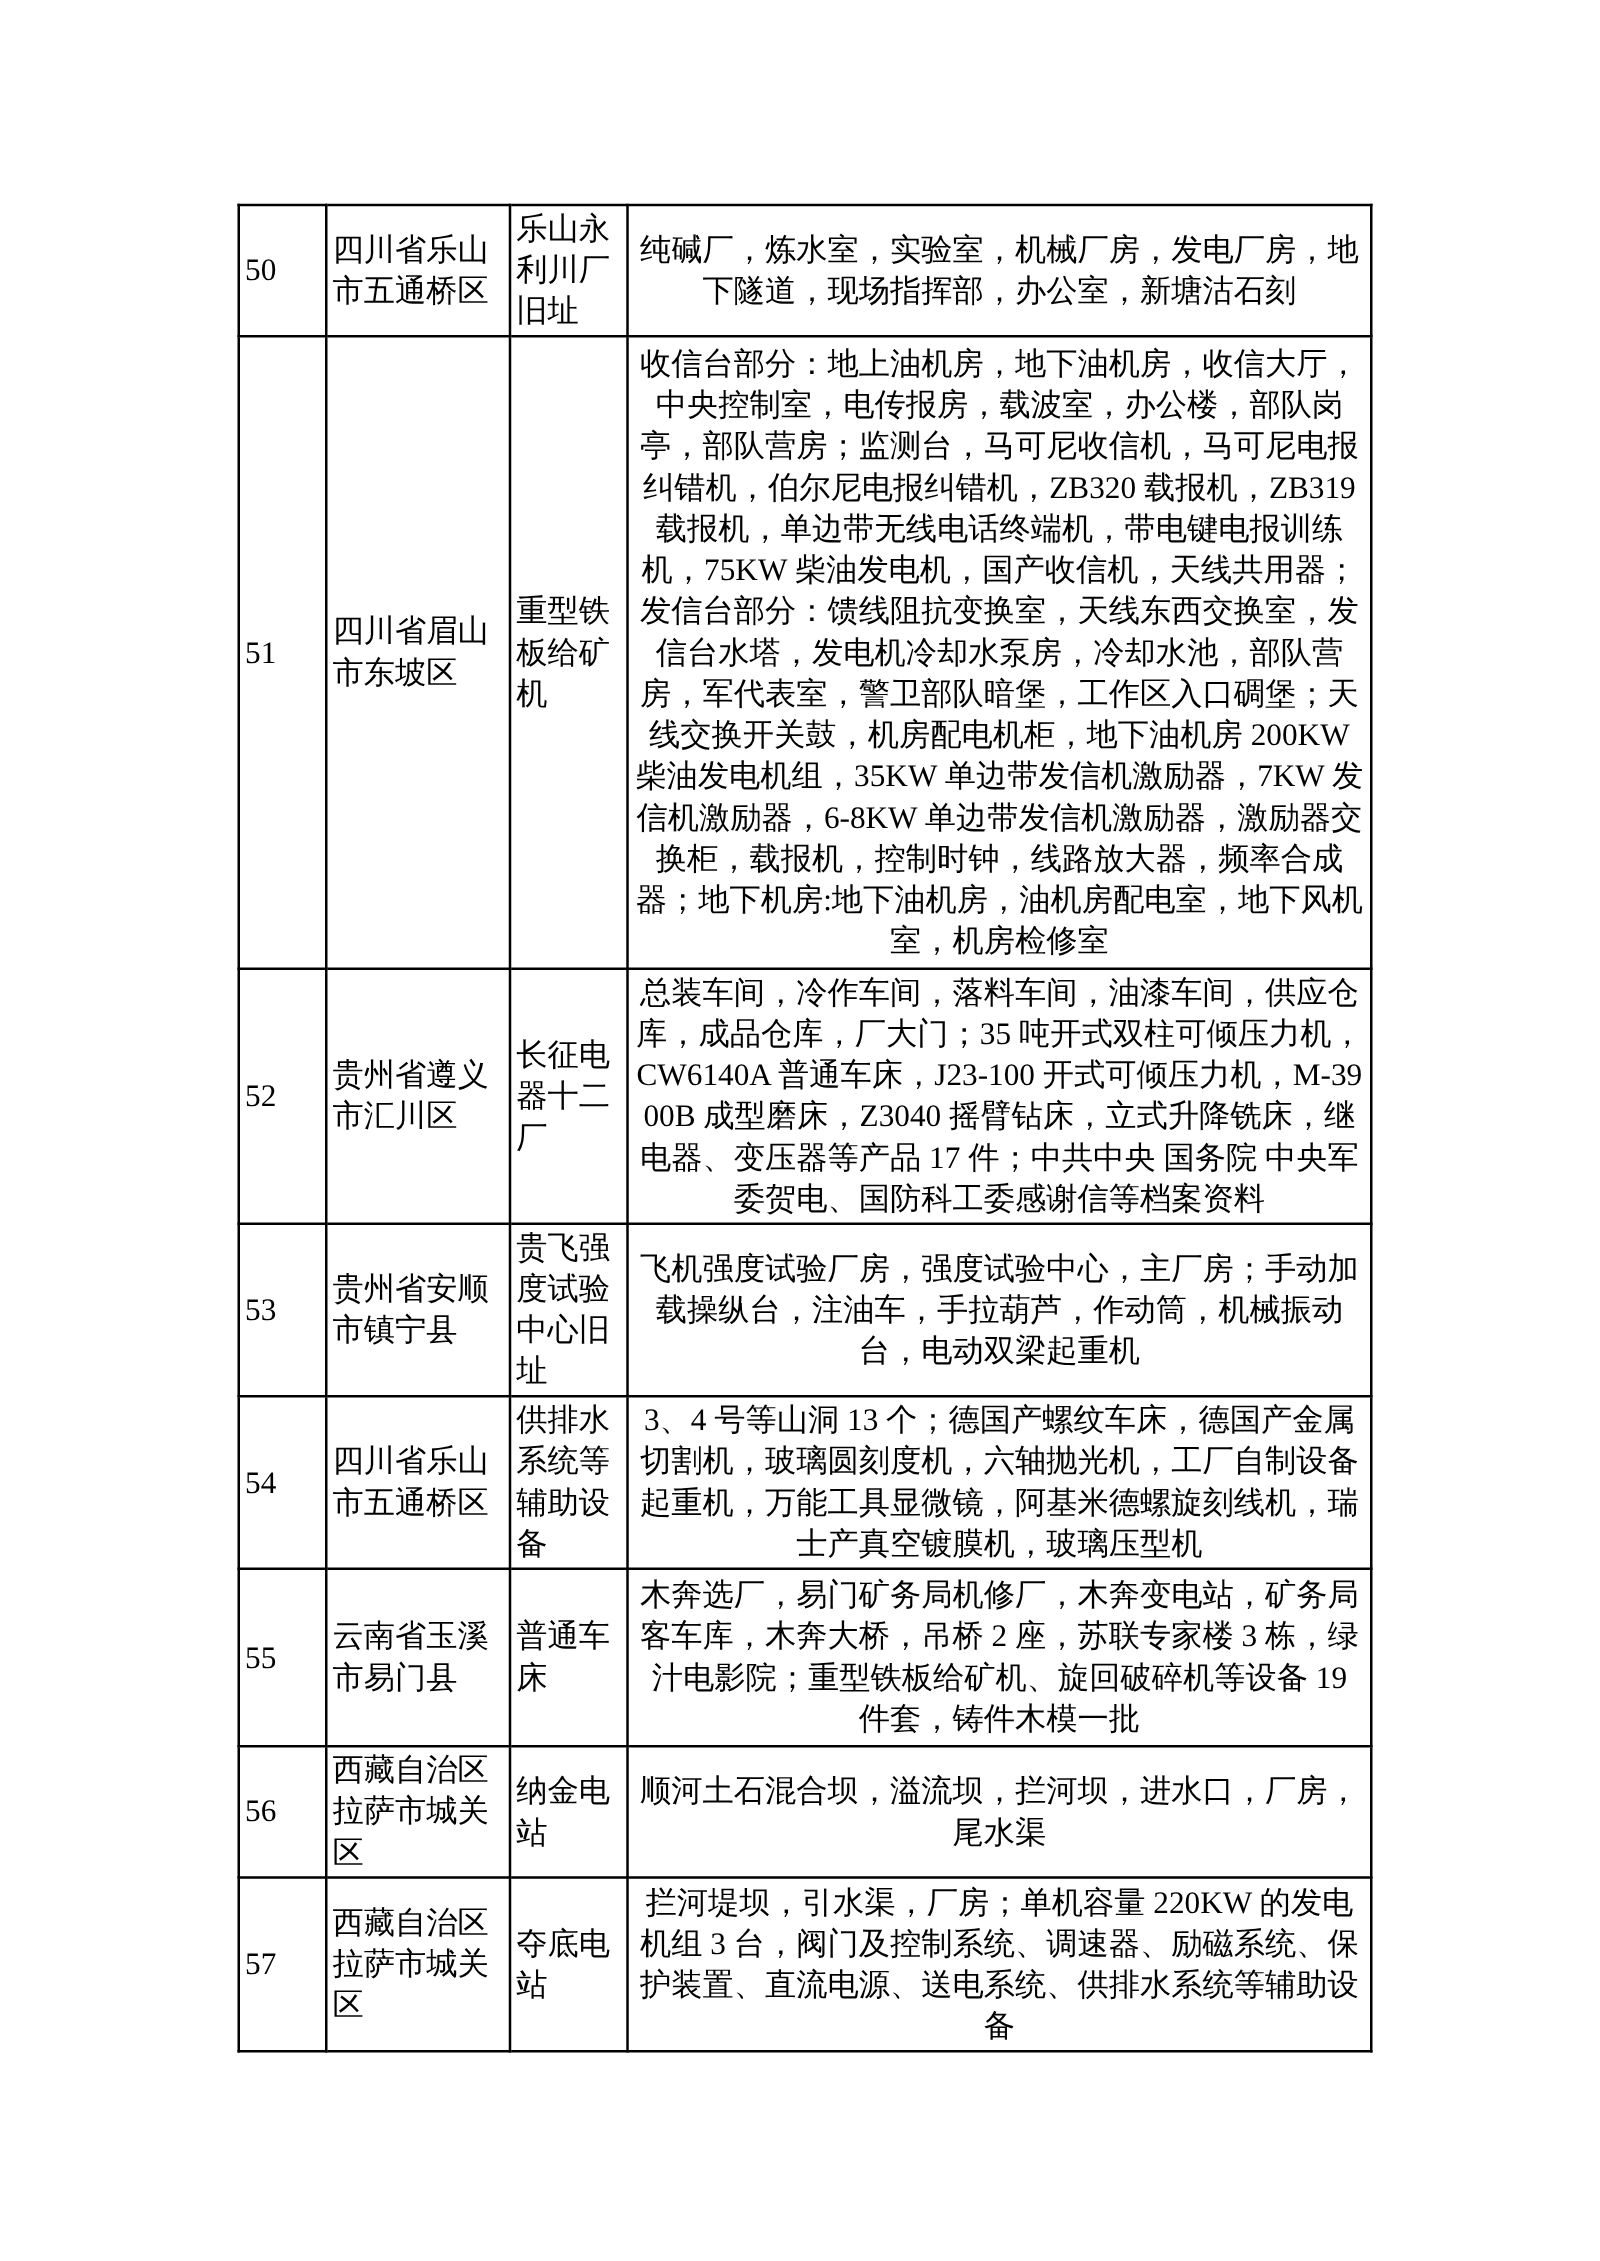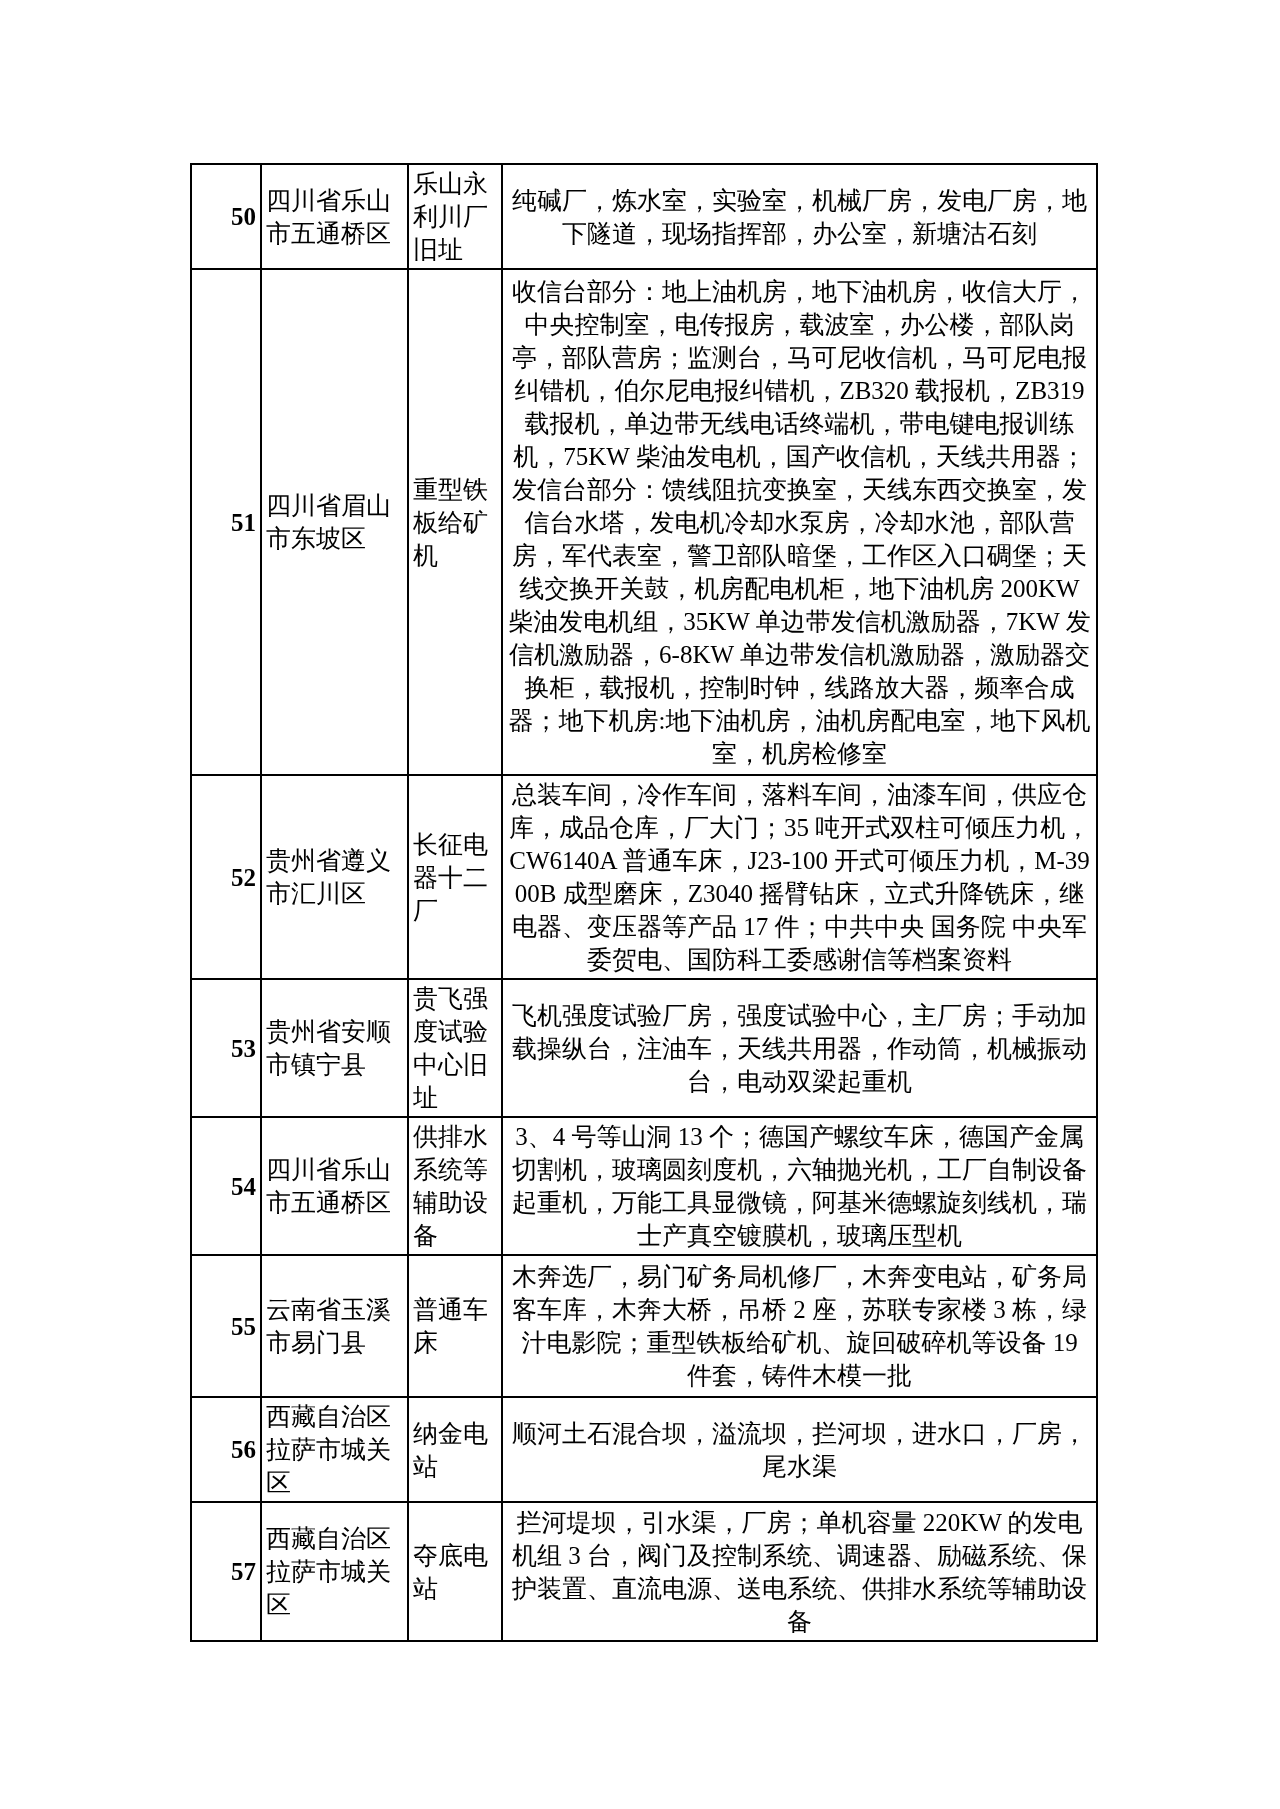--- a/index.html
+++ b/index.html
@@ -32,23 +32,22 @@
   table.heritage-table td {
     border: 2px solid #000000;
     vertical-align: middle;
     font-size: 25px;
     line-height: 33px;
     padding: 2px 4px;
     overflow-wrap: break-word;
     word-break: break-all;
   }
   td.col-num {
-    text-align: right;
+    text-align: left;
     padding: 2px 2px;
-    font-weight: bold;
   }
   td.col-loc, td.col-name {
     text-align: left;
   }
   td.col-desc {
     text-align: center;
   }
   
   tbody tr:nth-child(1) { height: 91px; }
   tbody tr:nth-child(2) { height: 506px; }
@@ -89,21 +88,21 @@
     <td class="col-num">52</td>
     <td class="col-loc">贵州省遵义市汇川区</td>
     <td class="col-name">长征电器十二厂</td>
     <td class="col-desc">总装车间，冷作车间，落料车间，油漆车间，供应仓库，成品仓库，厂大门；35 吨开式双柱可倾压力机，CW6140A 普通车床，J23-100 开式可倾压力机，M-3900B 成型磨床，Z3040 摇臂钻床，立式升降铣床，继电器、变压器等产品 17 件；中共中央 国务院 中央军委贺电、国防科工委感谢信等档案资料</td>
   </tr>
 
   <tr>
     <td class="col-num">53</td>
     <td class="col-loc">贵州省安顺市镇宁县</td>
     <td class="col-name">贵飞强度试验中心旧址</td>
-    <td class="col-desc">飞机强度试验厂房，强度试验中心，主厂房；手动加载操纵台，注油车，天线共用器，作动筒，机械振动台，电动双梁起重机</td>
+    <td class="col-desc">飞机强度试验厂房，强度试验中心，主厂房；手动加载操纵台，注油车，手拉葫芦，作动筒，机械振动台，电动双梁起重机</td>
   </tr>
 
   <tr>
     <td class="col-num">54</td>
     <td class="col-loc">四川省乐山市五通桥区</td>
     <td class="col-name">供排水系统等辅助设备</td>
     <td class="col-desc">3、4 号等山洞 13 个；德国产螺纹车床，德国产金属切割机，玻璃圆刻度机，六轴抛光机，工厂自制设备起重机，万能工具显微镜，阿基米德螺旋刻线机，瑞士产真空镀膜机，玻璃压型机</td>
   </tr>
 
   <tr>

